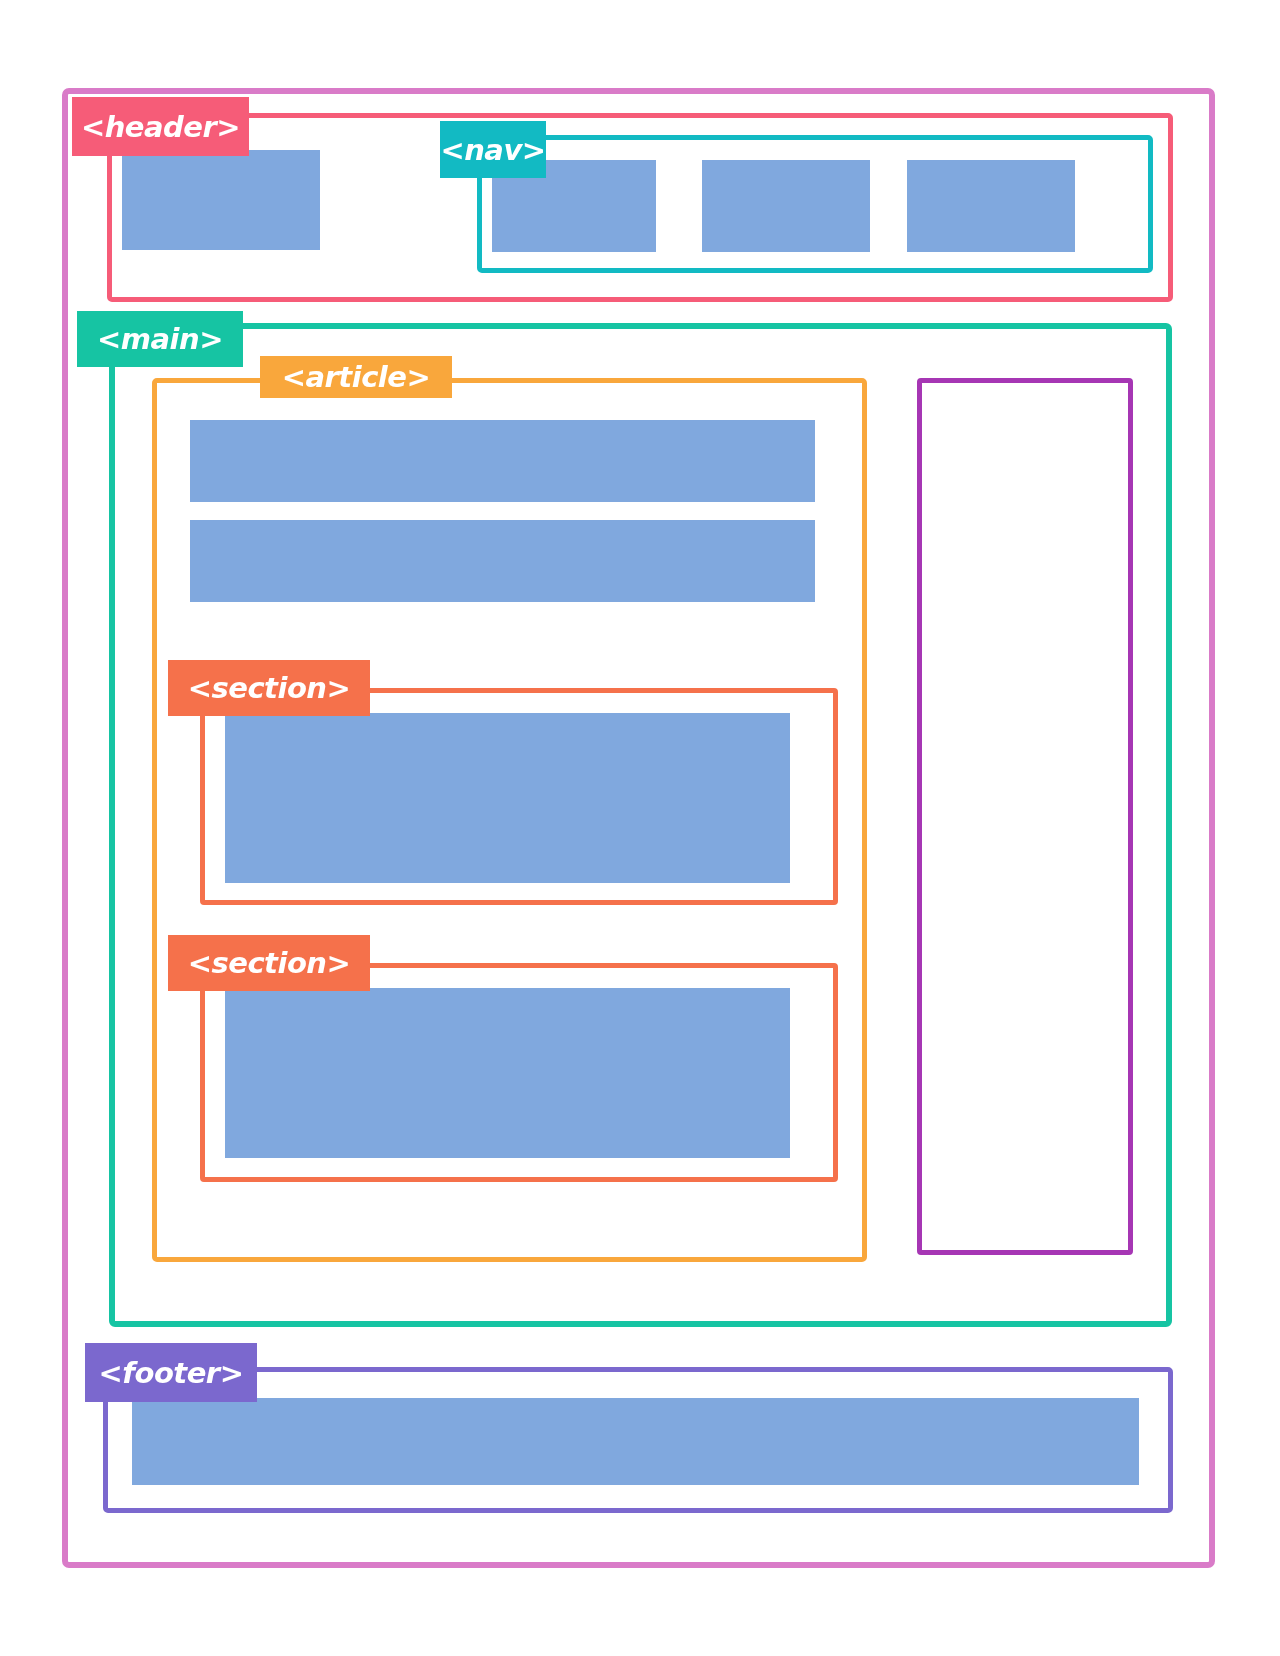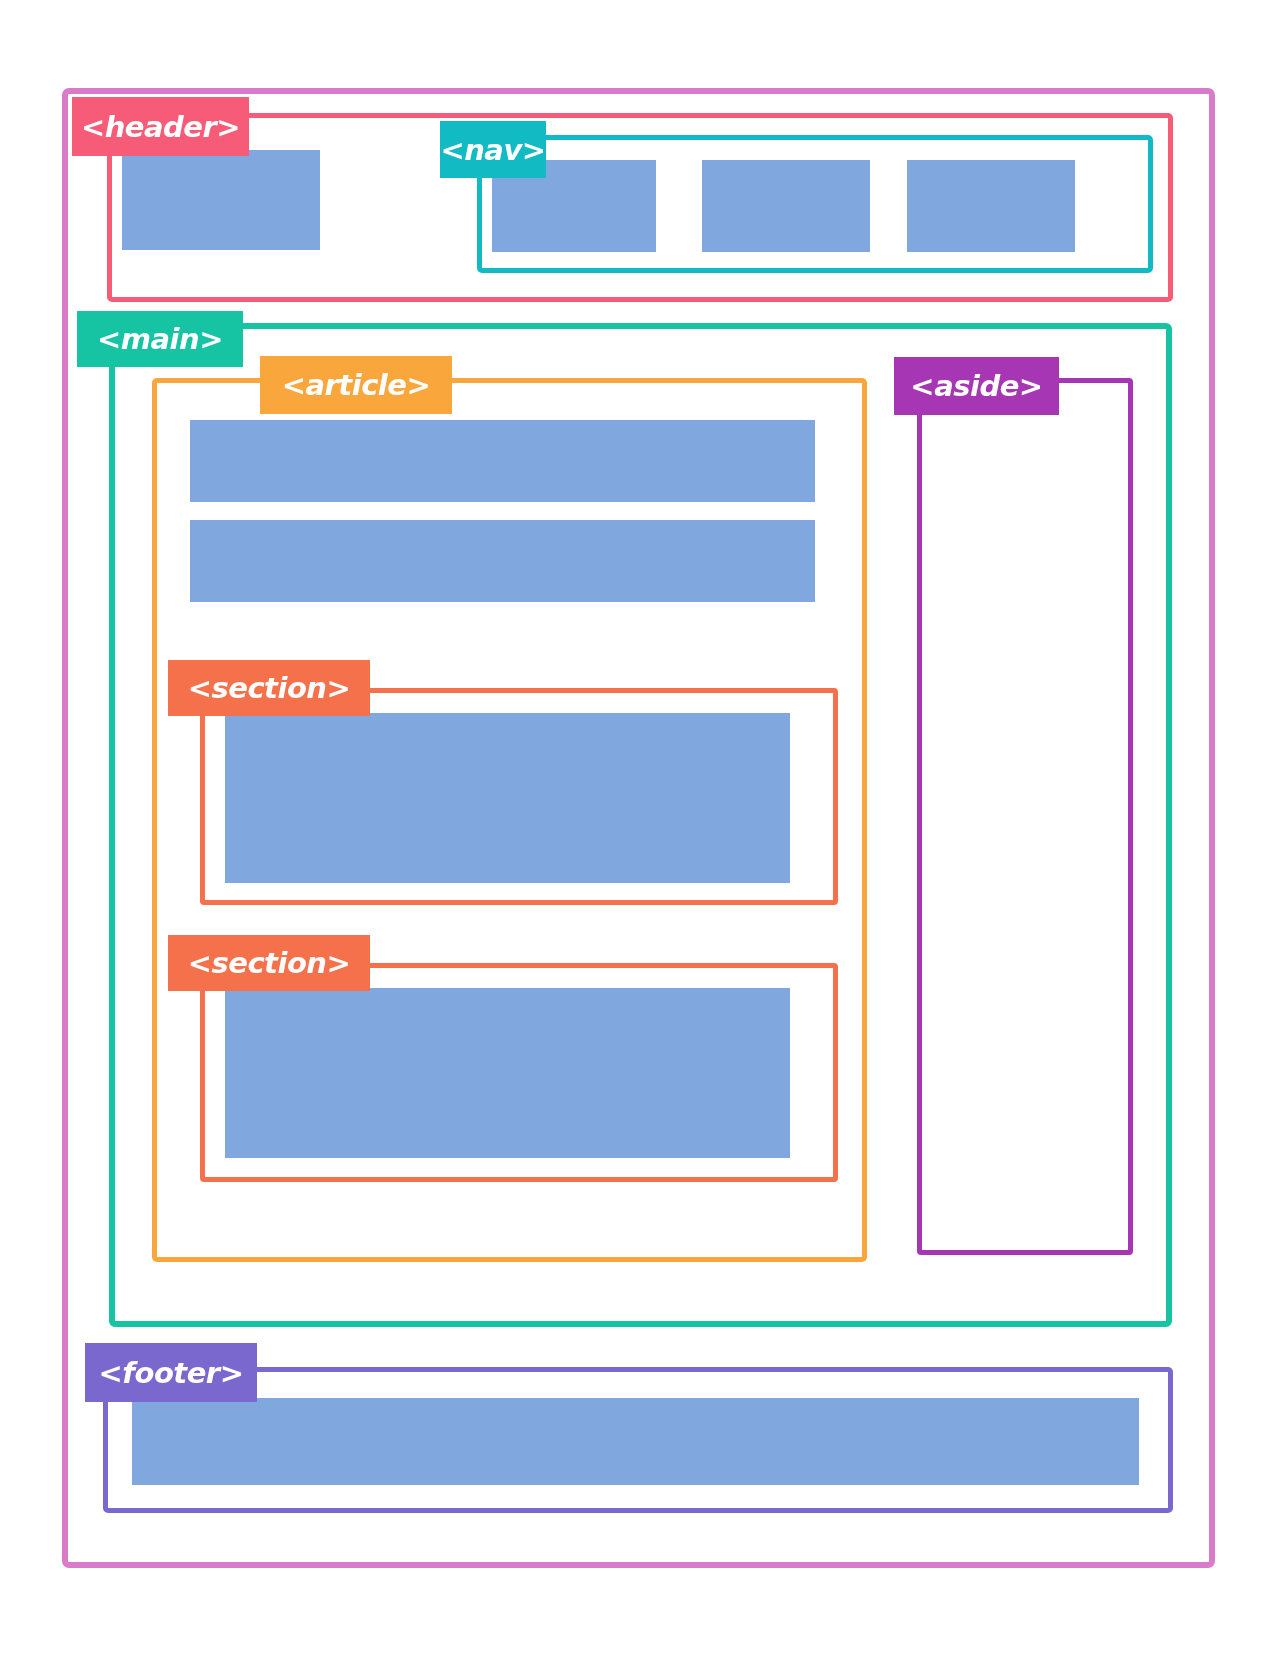--- a/index.html
+++ b/index.html
@@ -26,21 +26,21 @@
   #nav-box      { left: 477px; top: 135px;  width: 676px;  height: 138px;  border-width: 5px; border-color: #12BAC3; border-radius: 5px; }
   #nav-label    { left: 440px; top: 121px;  width: 106px;  height: 57px;   background: #12BAC3; }
   #nav-ph-1     { left: 492px; top: 160px;  width: 164px;  height: 92px; }
   #nav-ph-2     { left: 702px; top: 160px;  width: 168px;  height: 92px; }
   #nav-ph-3     { left: 907px; top: 160px;  width: 168px;  height: 92px; }
 
   #main-box     { left: 109px; top: 323px;  width: 1063px; height: 1004px; border-width: 6px; border-color: #16C4A3; border-radius: 6px; }
   #main-label   { left: 77px;  top: 311px;  width: 166px;  height: 56px;   background: #16C4A3; }
 
   #article-box  { left: 152px; top: 378px;  width: 715px;  height: 884px;  border-width: 5px; border-color: #F9A73C; border-radius: 5px; }
-  #article-label{ left: 260px; top: 356px;  width: 192px;  height: 58px;   background: #F9A73C; }
+  #article-label{ left: 260px; top: 356px;  width: 192px;  height: 42px;   background: #F9A73C; }
   #art-ph-1     { left: 190px; top: 420px;  width: 625px;  height: 82px; }
   #art-ph-2     { left: 190px; top: 520px;  width: 625px;  height: 82px; }
 
   #section1-box   { left: 200px; top: 688px; width: 638px; height: 217px;  border-width: 5px; border-color: #F5714B; border-radius: 4px; }
   #section1-label { left: 168px; top: 660px; width: 202px; height: 56px;   background: #F5714B; }
   #section1-ph    { left: 225px; top: 713px; width: 565px; height: 170px; }
 
   #section2-box   { left: 200px; top: 963px; width: 638px; height: 219px;  border-width: 5px; border-color: #F5714B; border-radius: 4px; }
   #section2-label { left: 168px; top: 935px; width: 202px; height: 56px;   background: #F5714B; }
   #section2-ph    { left: 225px; top: 988px; width: 565px; height: 170px; }
@@ -83,16 +83,15 @@
 
   <div class="box" id="footer-box" style="border-color: rgb(123, 104, 206);"></div>
   <div class="ph" id="footer-ph" style="background-color: rgb(128, 168, 222);"></div>
 
   <div class="label" id="header-label" style="background-color: rgb(246, 92, 120);">&lt;header&gt;</div>
   <div class="label" id="nav-label" style="background-color: rgb(18, 186, 195);">&lt;nav&gt;</div>
   <div class="label" id="main-label" style="background-color: rgb(22, 196, 163); font-style: italic;">&lt;main&gt;</div>
   <div class="label" id="article-label" style="background-color: rgb(249, 167, 60);">&lt;article&gt;</div>
   <div class="label" id="section1-label" style="background-color: rgb(245, 113, 75);">&lt;section&gt;</div>
   <div class="label" id="section2-label" style="background-color: rgb(245, 113, 75);">&lt;section&gt;</div>
-  <div class="label" id="aside-label" style="background-color: rgb(166, 54, 180);">&lt;aside&gt;</div>
   <div class="label" id="footer-label" style="background-color: rgb(123, 104, 206);">&lt;footer&gt;</div>
 
 </div>
 
 </body></html>

